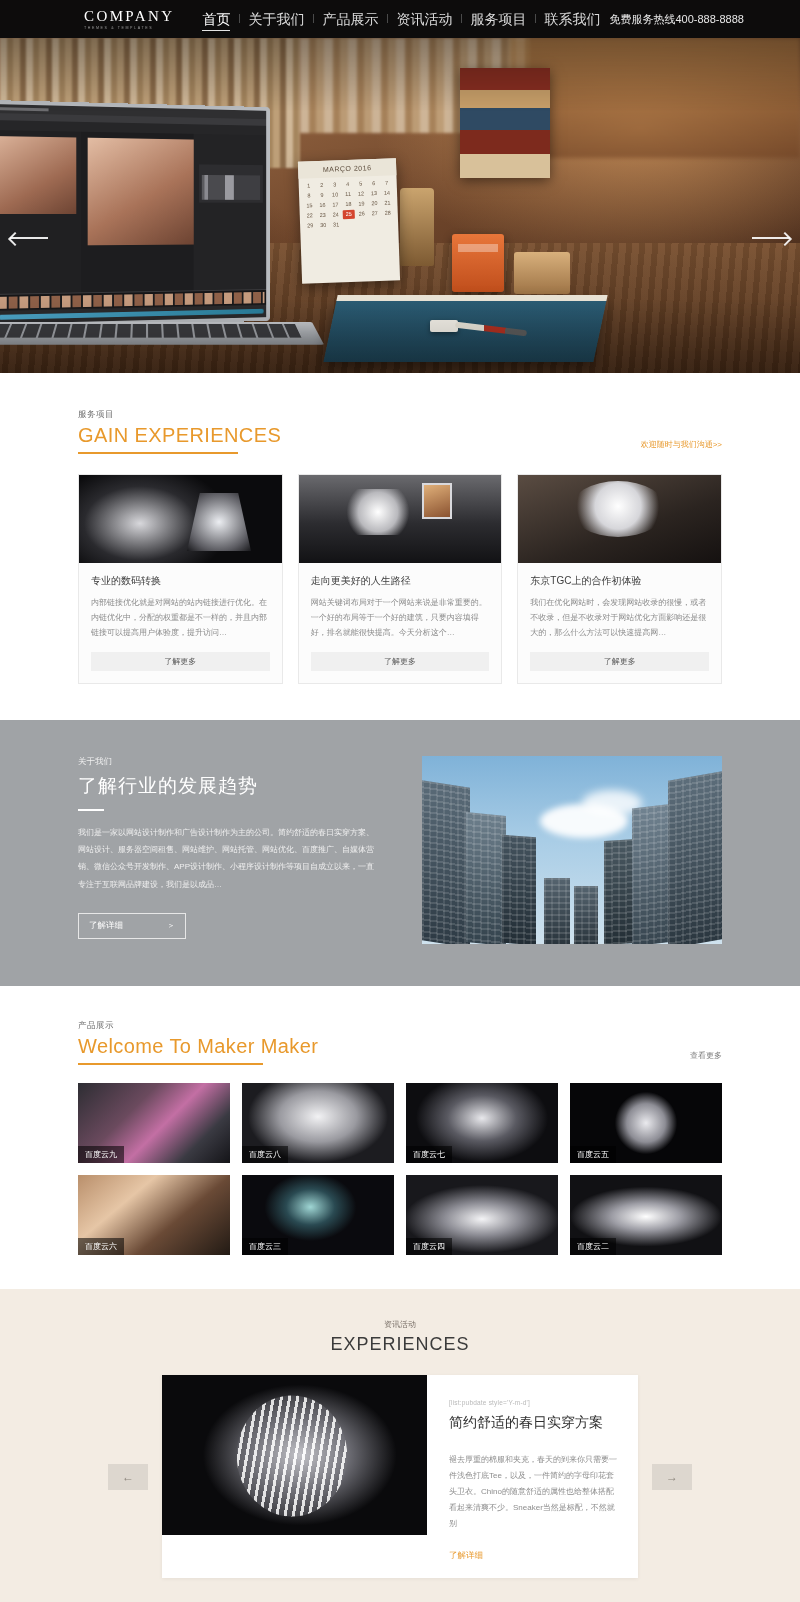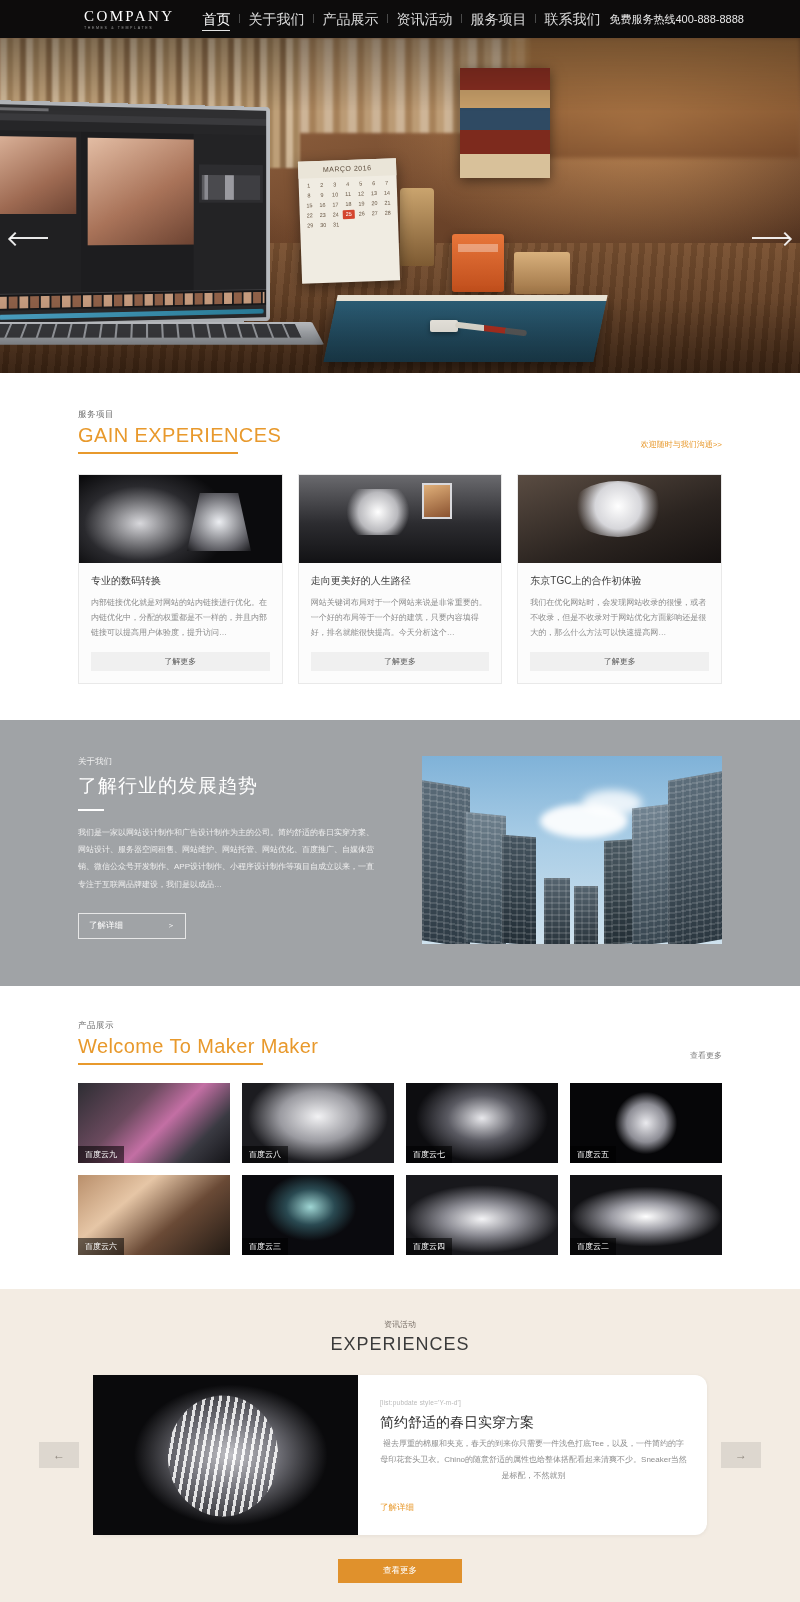--- a/index.html
+++ b/index.html
@@ -260,35 +260,35 @@
   
   .news { background:#f3ece3; padding:30px 0 34px; }
   .news-head { text-align:center; }
   .news-kicker { font-size:8px; color:#7a7068; }
   .news-title { font-size:18px; color:#3b3b3b; font-weight:400; margin-top:4px; letter-spacing:1px; }
   .news-body { display:flex; align-items:center; justify-content:center; margin-top:20px; gap:14px; }
   .news-nav {
     width:40px; height:26px; background:#ddd7cf; display:flex; align-items:center; justify-content:center;
     color:#8c857c; font-size:12px; cursor:pointer; flex:none;
   }
-  .news-card { width:614px; background:#fff; display:flex; box-shadow:0 1px 4px rgba(0,0,0,.06);border-radius:12px; }
+  .news-card { width:476px; background:#fff; display:flex; box-shadow:0 1px 4px rgba(0,0,0,.06); }
   .news-img {
     width:265px; height:160px; flex:none;
     background:radial-gradient(ellipse 110px 80px at 52% 50%,#e9e9ed,#6b6b72 45%,#0a0a0c 88%);
     position:relative; overflow:hidden;
   }
   .news-img::after{
     content:""; position:absolute; left:70px; top:18px; width:120px; height:126px;
     background:repeating-linear-gradient(100deg,rgba(255,255,255,.85) 0 3px,rgba(120,120,128,.35) 3px 8px);
     clip-path:ellipse(46% 48% at 50% 50%); filter:blur(.4px);
   }
   .news-content { padding:24px 20px 16px 22px; }
   .news-date { font-size:6.5px; color:#b9b9b9; letter-spacing:.2px; }
   .news-h { font-size:14px; color:#2f2f2f; margin-top:8px; font-weight:400; }
-  .news-p { font-size:8px; color:#8d8d8d; line-height:2; margin-top:4px;text-align:center; }
+  .news-p { font-size:8px; color:#8d8d8d; line-height:2; margin-top:20px; }
   .news-link { font-size:8.5px; color:#e8992c; margin-top:18px; cursor:pointer; }
   .news-more {
     width:124px; height:24px; background:#e0912c; color:#fff; font-size:8.5px;
     display:flex; align-items:center; justify-content:center; margin:24px auto 0; cursor:pointer;
   }
 </style>
 </head>
 <body>
 
 <div class="page">

